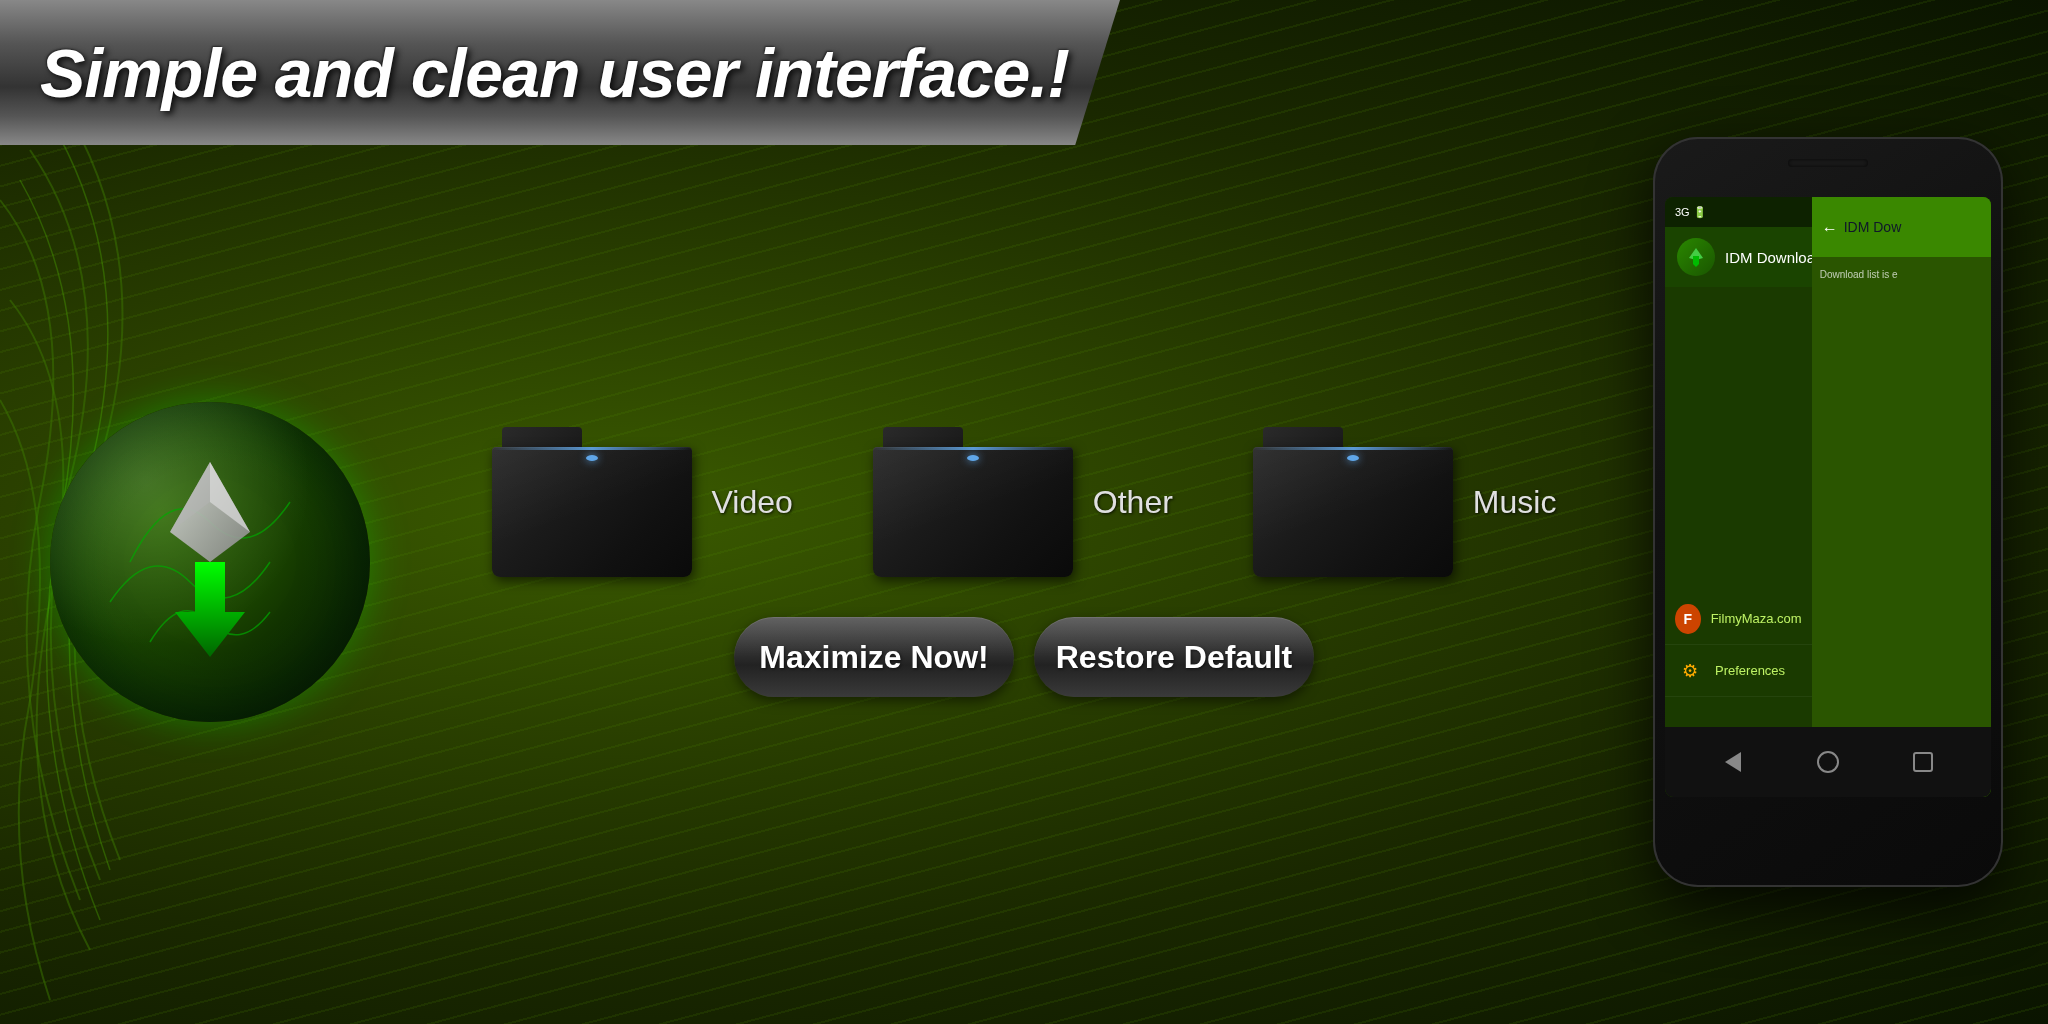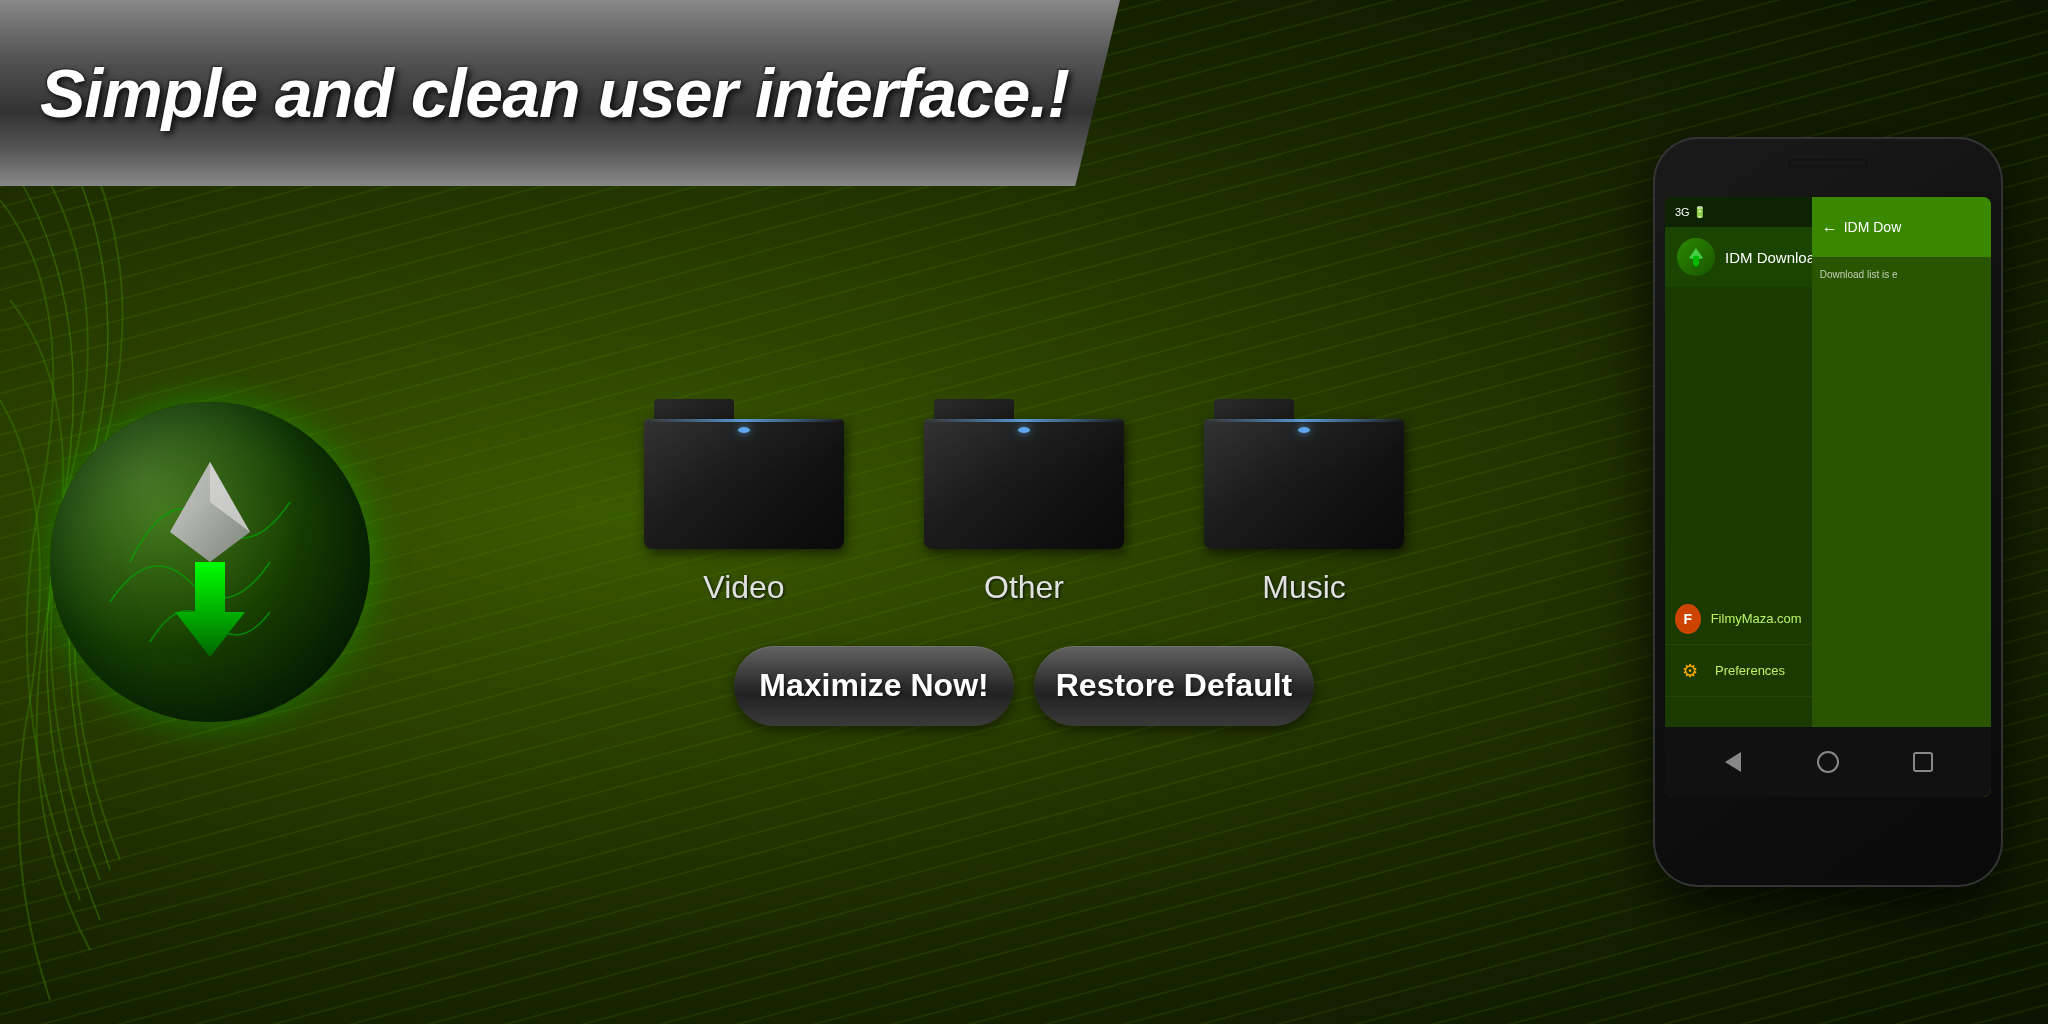--- a/index.html
+++ b/index.html
@@ -34,21 +34,21 @@
         rgba(80,140,0,0.15) 20px
       );
     }
 
     
     .header-banner {
       position: absolute;
       top: 0;
       left: 0;
       width: 1120px;
-      height: 186px;
+      height: 145px;
       background: linear-gradient(180deg, #888 0%, #555 30%, #333 60%, #555 80%, #888 100%);
       z-index: 10;
       display: flex;
       align-items: center;
       padding: 0 40px;
       clip-path: polygon(0 0, 100% 0, 96% 100%, 0 100%);
     }
 
     .header-title {
       font-size: 68px;
@@ -129,21 +129,21 @@
     
     .folders-row {
       display: flex;
       gap: 80px;
       align-items: flex-end;
       margin-bottom: 10px;
     }
 
     .folder-item {
       display: flex;
-      flex-direction: column;
+      flex-direction: row;
       align-items: center;
       gap: 20px;
     }
 
     .folder-icon {
       width: 200px;
       height: 150px;
       position: relative;
     }
 
@@ -366,21 +366,21 @@
       padding: 0 10px;
       gap: 6px;
     }
 
     .back-arrow {
       color: white;
       font-size: 16px;
     }
 
     .right-panel-title {
-      color: #ffffff;
+      color: #0f172a;
       font-size: 14px;
       font-weight: 500;
     }
 
     .right-panel-content {
       flex: 1;
       display: flex;
       align-items: center;
       padding: 8px;
     }

